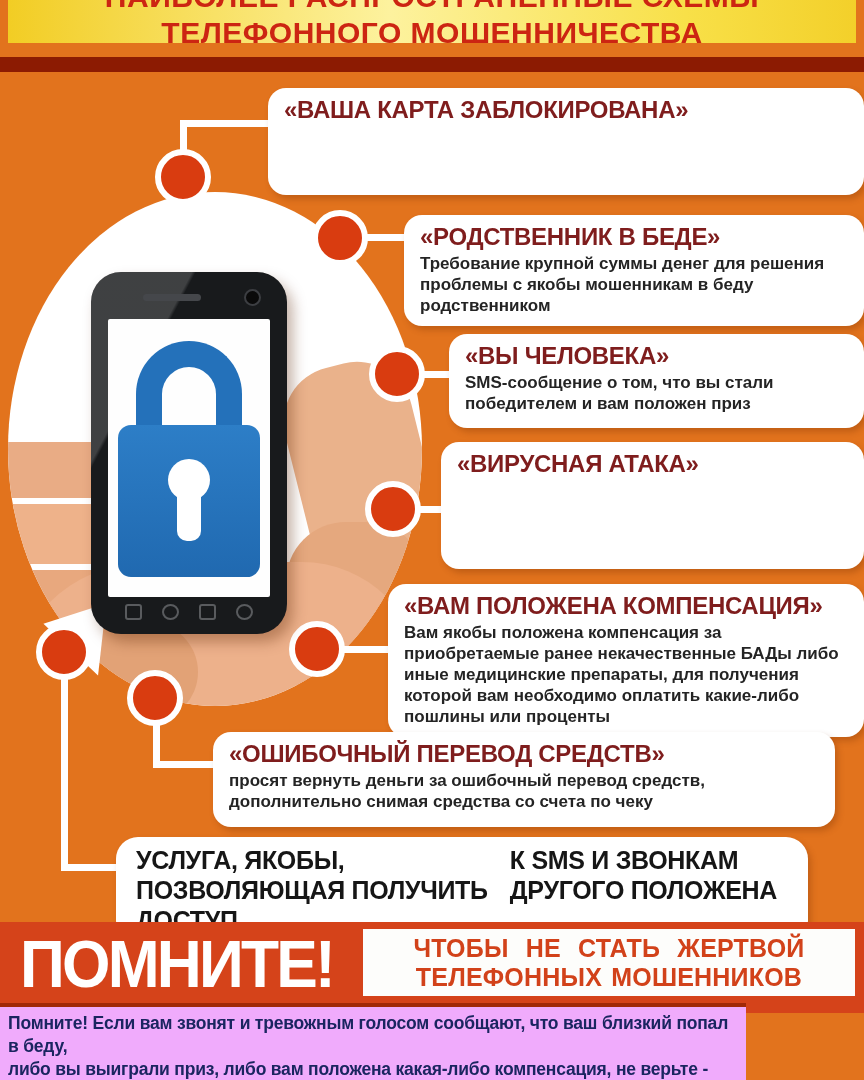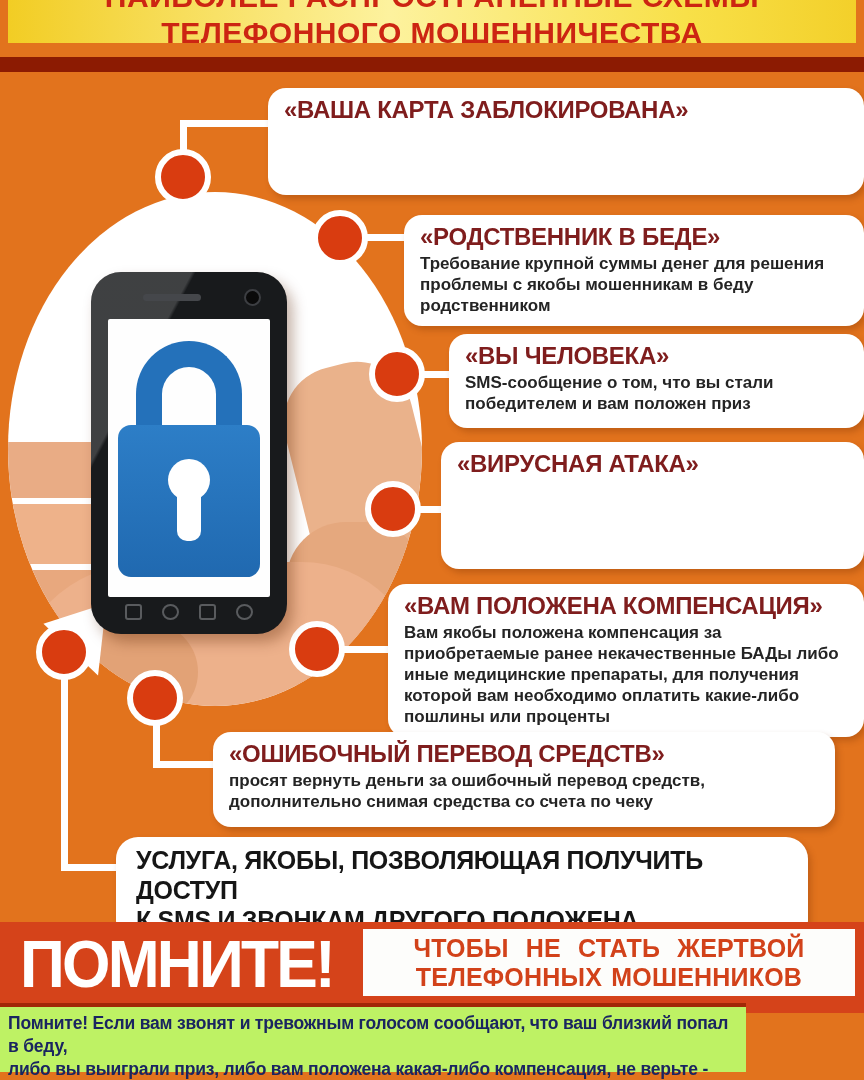--- a/index.html
+++ b/index.html
@@ -74,33 +74,33 @@
     box-shadow:3px 4px 6px rgba(120,45,0,.30);}
   .scheme h2{margin:0 0 2px 0;font-size:24px;line-height:28px;color:#7f1d1d;letter-spacing:-.3px;}
   .scheme p{margin:0;font-size:17px;line-height:21px;font-weight:700;color:#242424;}
   .b1{left:268px;top:88px;width:596px;min-height:107px;}
   .b2{left:404px;top:215px;width:460px;min-height:96px;}
   .b3{left:449px;top:334px;width:415px;min-height:94px;}
   .b4{left:441px;top:442px;width:423px;min-height:127px;}
   .b5{left:388px;top:584px;width:476px;min-height:132px;}
   .b6{left:213px;top:732px;width:622px;min-height:95px;}
   .b7{left:116px;top:837px;width:692px;min-height:79px;border-radius:22px;
-      display:flex;flex-direction:column;justify-content:center;padding:8px 20px;}
+      display:flex;flex-direction:row;justify-content:center;padding:8px 20px;}
   .b7 .bigline{font-size:25px;line-height:30px;font-weight:700;color:#161616;letter-spacing:-.3px;}
   
   .footer-band{position:absolute;left:0;right:0;top:922px;height:91px;background:#d5431a;z-index:3;}
   .remember{position:absolute;left:20px;top:0;height:81px;line-height:84px;color:#fff;
     font-size:67px;font-weight:700;letter-spacing:-3px;transform:scaleX(.93);transform-origin:left;}
   .warning-box{position:absolute;left:363px;top:7px;width:492px;height:67px;background:#fdfdfb;
     display:flex;flex-direction:column;justify-content:center;text-align:center;}
   .warning-box div{color:#d2421a;font-weight:700;font-size:25px;line-height:29px;letter-spacing:.2px;}
   .warning-box .w1{word-spacing:10px;}
   .warning-box .w2{word-spacing:2px;}
   
-  .footer-note{position:absolute;left:0;top:1003px;width:746px;height:69px;background:#bef264;
+  .footer-note{position:absolute;left:0;top:1003px;width:746px;height:77px;background:#f0abfc;
     border-top:4px solid #a12807;box-sizing:border-box;padding:5px 8px;z-index:3;}
   .footer-note div{color:#1a2560;font-weight:700;font-size:17.5px;line-height:23px;letter-spacing:-.2px;}
 </style>
 </head>
 <body>
 
 <div class="poster">
 
   <div class="header-band">
     <div class="header-text">

